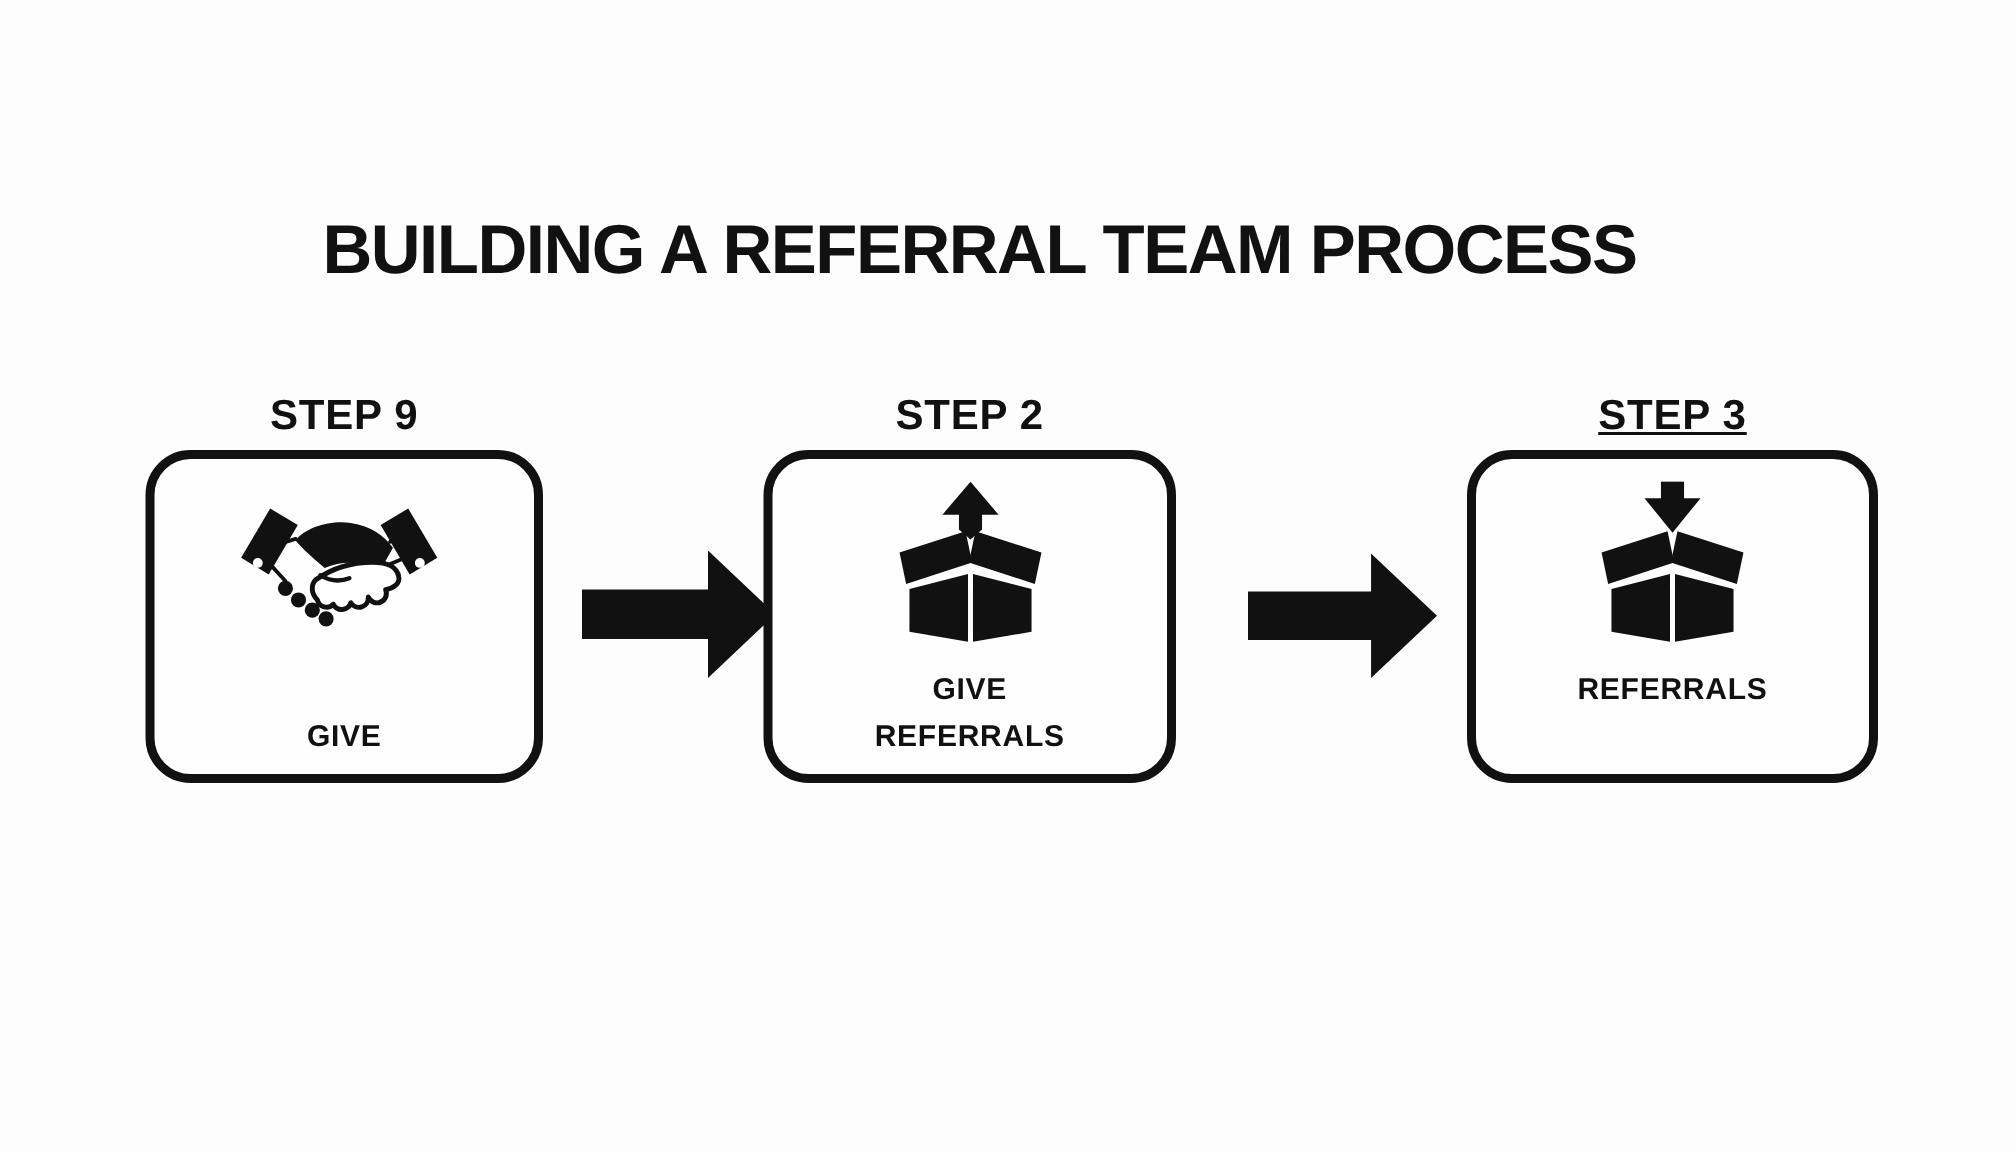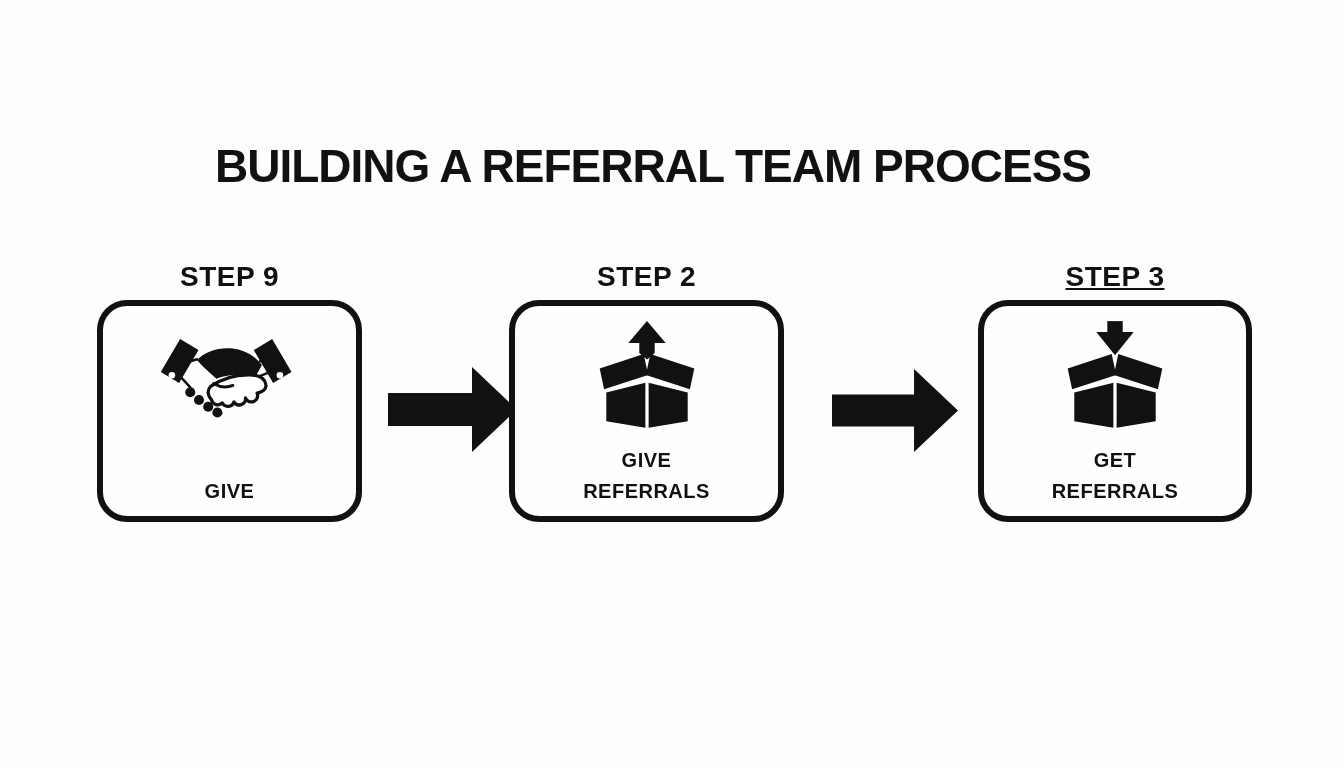--- a/index.html
+++ b/index.html
@@ -127,19 +127,18 @@
             <polygon points="43,1 57,1 57,13 43,13"></polygon>
             <polygon points="33,11 67,11 50,32"></polygon>
             <polygon points="7,44 47,31 51,50 11,63"></polygon>
             <polygon points="93,44 53,31 49,50 89,63"></polygon>
             <polygon points="13,66 48.5,57 48.5,98 13,92"></polygon>
             <polygon points="87,66 51.5,57 51.5,98 87,92"></polygon>
           </g>
         </svg>
       </span>
       <div class="caption">
-        <span class="cap-line">GET</span>
         <span class="cap-line">REFERRALS</span>
       </div>
     </div>
   </section>
 
 </div>
 
 </body></html>

